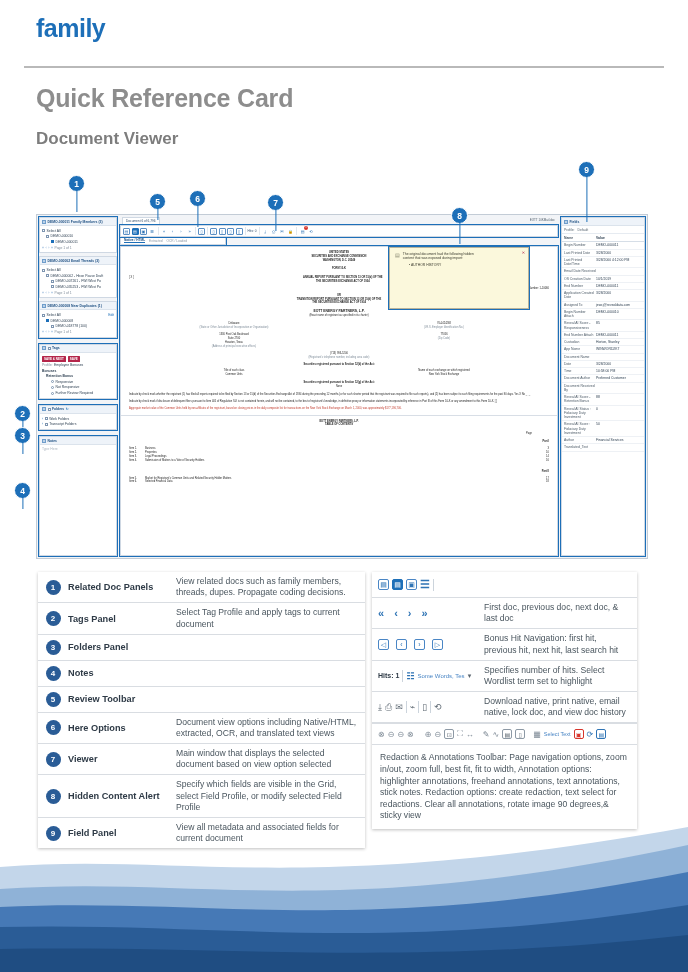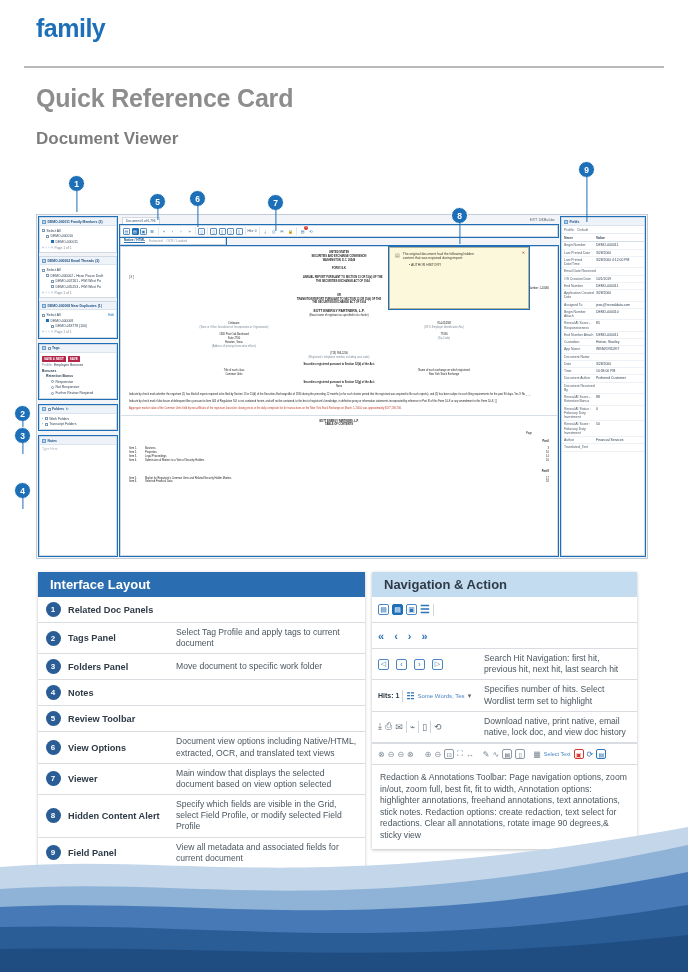--- a/index.html
+++ b/index.html
@@ -615,59 +615,58 @@
           <div class="frow">
             <span class="fn">Translated_Text</span>
             <span class="fv"></span>
           </div>
         </div>
     </div>
   </div>
 </div>
 
 <div id="legend-left" class="legend">
-  <div class="lg-title">Interface Layout</div>
   <div id="legend-left-rows">
       <div class="lg-row">
         <div class="lg-num">
           <span>1</span>
         </div>
         <div class="lg-name">Related Doc Panels</div>
+        <div class="lg-desc">View related docs such as family members, threads, dupes. Propagate coding decisions.</div>
       </div>
       <div class="lg-row">
         <div class="lg-num">
           <span>2</span>
         </div>
         <div class="lg-name">Tags Panel</div>
         <div class="lg-desc">Select Tag Profile and apply tags to current document</div>
       </div>
       <div class="lg-row">
         <div class="lg-num">
           <span>3</span>
         </div>
         <div class="lg-name">Folders Panel</div>
-        <div class="lg-desc">Move document to specific work folder</div>
       </div>
       <div class="lg-row">
         <div class="lg-num">
           <span>4</span>
         </div>
         <div class="lg-name">Notes</div>
       </div>
       <div class="lg-row">
         <div class="lg-num">
           <span>5</span>
         </div>
         <div class="lg-name">Review Toolbar</div>
       </div>
       <div class="lg-row">
         <div class="lg-num">
           <span>6</span>
         </div>
-        <div class="lg-name">View Options</div>
+        <div class="lg-name">Here Options</div>
         <div class="lg-desc">Document view options including Native/HTML, extracted, OCR, and translated text views</div>
       </div>
       <div class="lg-row">
         <div class="lg-num">
           <span>7</span>
         </div>
         <div class="lg-name">Viewer</div>
         <div class="lg-desc">Main window that displays the selected document based on view option selected</div>
       </div>
       <div class="lg-row">
@@ -681,49 +680,49 @@
         <div class="lg-num">
           <span>9</span>
         </div>
         <div class="lg-name">Field Panel</div>
         <div class="lg-desc">View all metadata and associated fields for current document</div>
       </div>
     </div>
 </div>
 
 <div id="legend-right" class="legend">
-  <div class="lg-title">Navigation &amp; Action</div>
 
   <div class="lg-row">
     <div class="lg-icons">
       <div class="ic-box">▤</div>
       <div class="ic-box fill">▤</div>
       <div class="ic-box">▣</div>
       <div class="ic-plain">☰</div>
       <div class="vr"></div>
     </div>
   </div>
 
   <div class="lg-row">
     <div class="lg-icons">
       <div class="ic-plain">«</div>
       <div class="ic-plain" style="margin-left:7px;">‹</div>
       <div class="ic-plain" style="margin-left:7px;">›</div>
       <div class="ic-plain" style="margin-left:7px;">»</div>
     </div>
+    <div class="lg-desc">First doc, previous doc, next doc, &amp; last doc</div>
   </div>
 
   <div class="lg-row">
     <div class="lg-icons">
       <div class="ic-box">◁</div>
       <div class="ic-box" style="margin-left:4px;">‹</div>
       <div class="ic-box" style="margin-left:4px;">›</div>
       <div class="ic-box" style="margin-left:4px;">▷</div>
     </div>
-    <div class="lg-desc">Search Hit Navigation: first hit, previous hit, next hit, last search hit</div>
+    <div class="lg-desc">Bonus Hit Navigation: first hit, previous hit, next hit, last search hit</div>
   </div>
 
   <div class="lg-row">
     <div class="lg-icons">
       <span style="font-size:7px;font-weight:bold;color:#2f3b47;">Hits: 1</span>
       <div class="vr"></div>
       <div class="ic-plain" style="font-size:9px;">☷</div>
       <span class="ts-lbl" style="font-size:6px;">Some Words, Tes</span>
       <span class="ic-sm" style="font-size:7px;">▾</span>
     </div>

